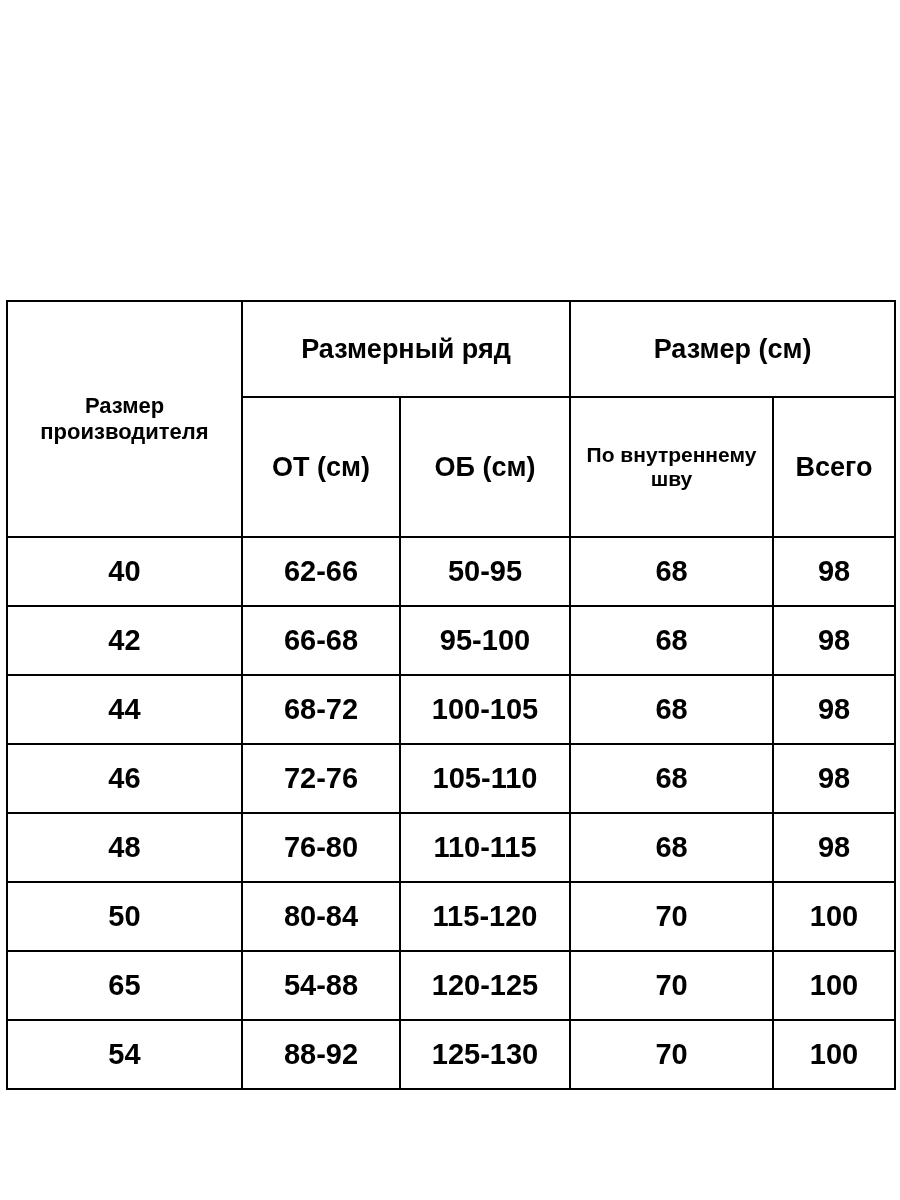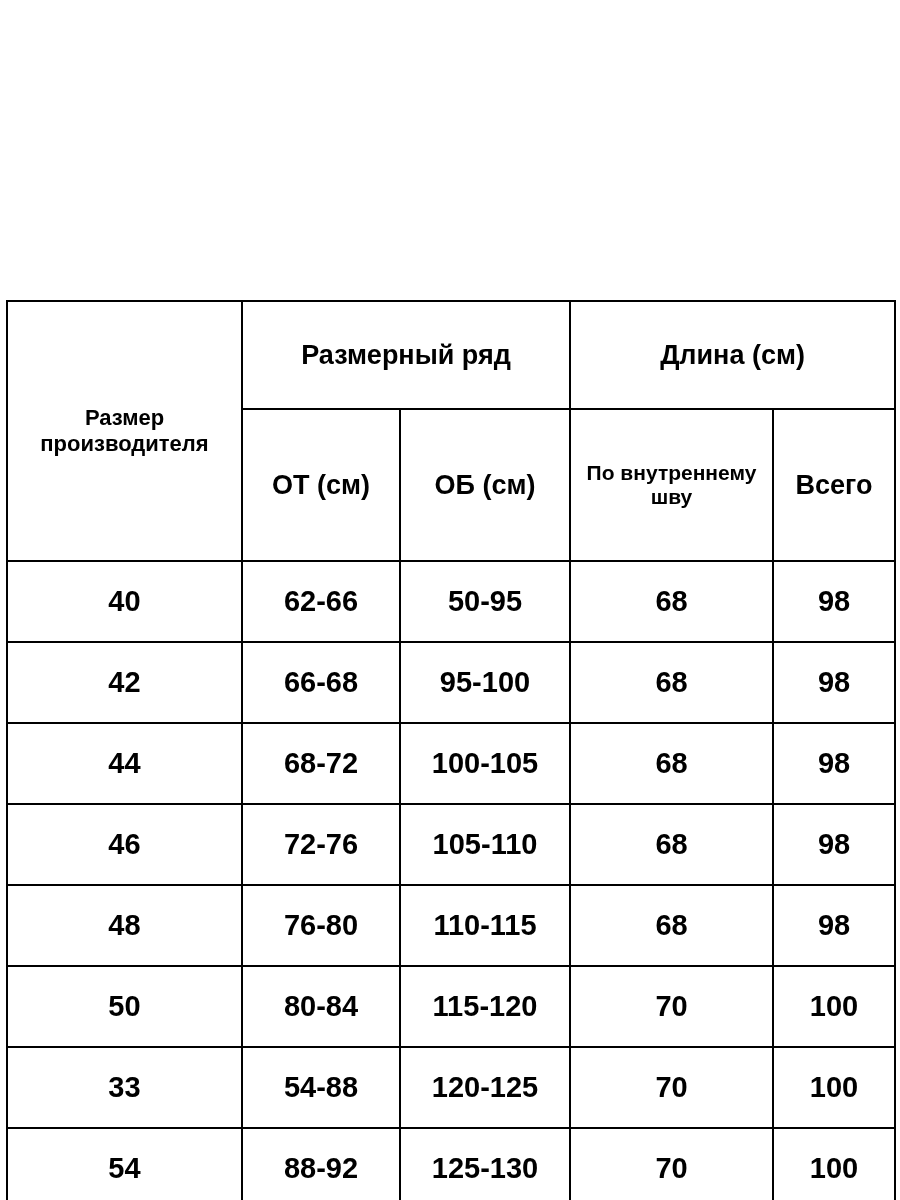--- a/index.html
+++ b/index.html
@@ -40,21 +40,21 @@
     border-collapse: collapse;
     table-layout: fixed;
   }
   table.size-table td,
   table.size-table th {
     border: 2px solid #000000;
     text-align: center;
     vertical-align: middle;
     font-weight: bold;
     color: #000;
-    padding: 14px;
+    padding: 8px;
   }
   
   col.c0 { width: 235px; }
   col.c1 { width: 158px; }
   col.c2 { width: 170px; }
   col.c3 { width: 203px; }
   col.c4 { width: 122px; }
 
   .hdr-group {
     font-size: 27px;
@@ -91,21 +91,21 @@
       <col class="c0">
         <col class="c1">
         <col class="c2">
         <col class="c3">
         <col class="c4">
     </colgroup>
     <thead>
       <tr>
         <td class="hdr-tall" rowspan="2">Размер производителя</td>
         <td class="hdr-group" colspan="2">Размерный ряд</td>
-        <td class="hdr-group" colspan="2">Длина (см)</td>
+        <td class="hdr-group" colspan="2">Размер (см)</td>
       </tr>
       <tr>
         <td class="hdr-sub">ОТ (см)</td>
         <td class="hdr-sub">ОБ (см)</td>
         <td class="hdr-sub small">По внутреннему шву</td>
         <td class="hdr-sub">Всего</td>
       </tr>
     </thead>
     <tbody>
       <tr>
@@ -144,21 +144,21 @@
         <td class="data-cell">98</td>
       </tr>
       <tr>
         <td class="data-cell">50</td>
         <td class="data-cell">80-84</td>
         <td class="data-cell">115-120</td>
         <td class="data-cell">70</td>
         <td class="data-cell">100</td>
       </tr>
       <tr>
-        <td class="data-cell">33</td>
+        <td class="data-cell">65</td>
         <td class="data-cell">54-88</td>
         <td class="data-cell">120-125</td>
         <td class="data-cell">70</td>
         <td class="data-cell">100</td>
       </tr>
       <tr>
         <td class="data-cell">54</td>
         <td class="data-cell">88-92</td>
         <td class="data-cell">125-130</td>
         <td class="data-cell">70</td>

